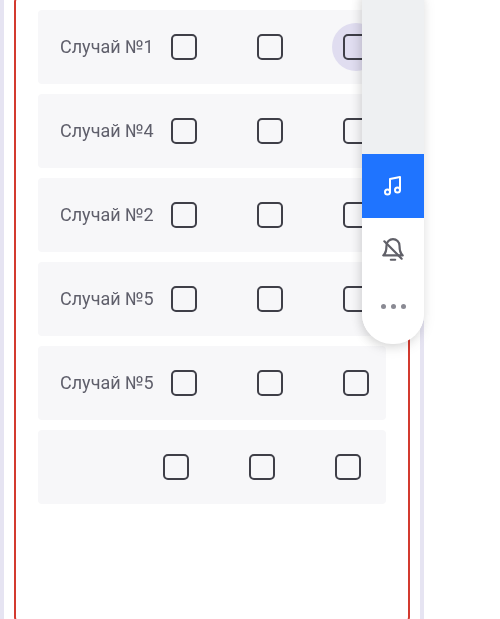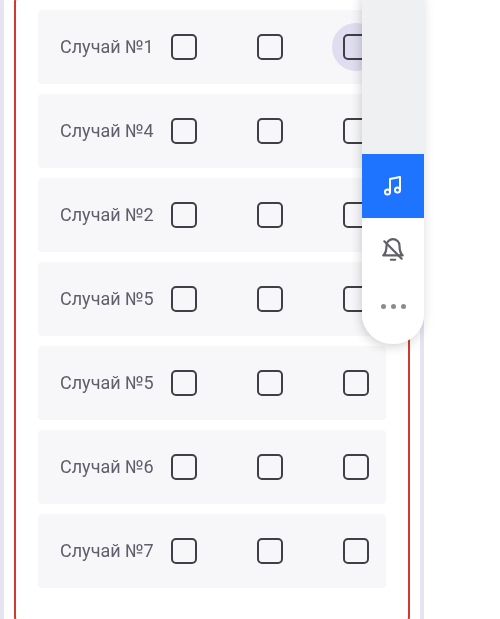--- a/index.html
+++ b/index.html
@@ -215,48 +215,33 @@
         <div class="check-wrap">
             <div class="check"></div>
           </div>
         <div class="check-wrap">
             <div class="check"></div>
           </div>
       </div>
     </div>
 
     <div class="row">
-      <div class="row-label">Случай №6</div>
-      <div class="checks">
-        <div class="check-wrap">
-            <div class="check"></div>
-          </div>
-        <div class="check-wrap">
-            <div class="check"></div>
-          </div>
-        <div class="check-wrap">
-            <div class="check"></div>
-          </div>
-      </div>
-    </div>
-
-    <div class="row">
-      <div class="row-label">Случай №7</div>
-      <div class="checks">
-        <div class="check-wrap">
-            <div class="check"></div>
-          </div>
-        <div class="check-wrap">
-            <div class="check"></div>
-          </div>
-        <div class="check-wrap">
-            <div class="check"></div>
-          </div>
-      </div>
-    </div>
+      <div class="checks">
+        <div class="check-wrap">
+            <div class="check"></div>
+          </div>
+        <div class="check-wrap">
+            <div class="check"></div>
+          </div>
+        <div class="check-wrap">
+            <div class="check"></div>
+          </div>
+      </div>
+    </div>
+
 
   </div>
 
   <div class="float-panel">
     <div class="vol-track"></div>
 
     <div class="panel-btn active">
       <svg width="24" height="24" viewBox="0 0 24 24" fill="none" stroke="#ffffff" stroke-width="2" stroke-linecap="round" stroke-linejoin="round">
         <path d="M9 18V5l10-2v13"></path>
         <circle cx="6.5" cy="18" r="2.5"></circle>

